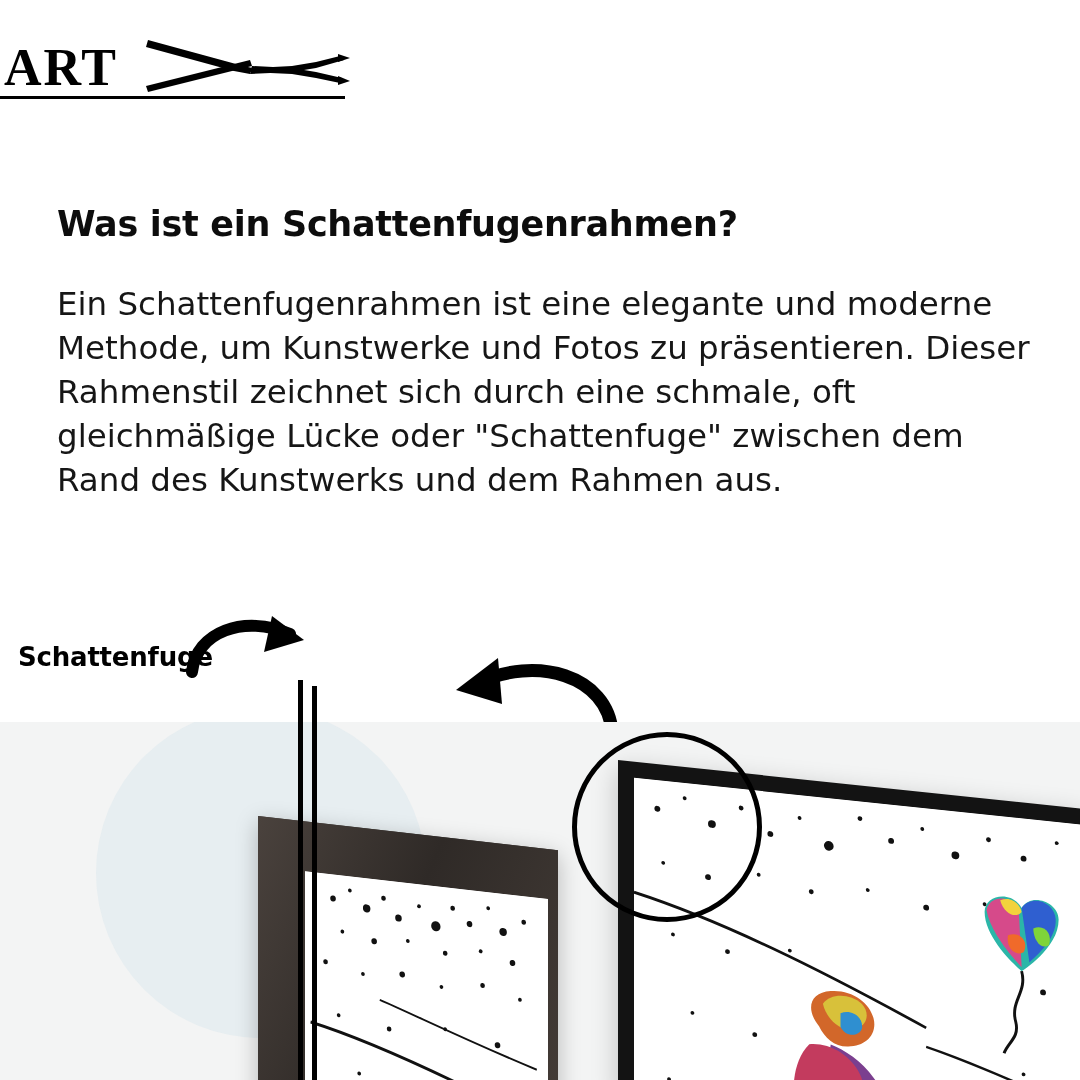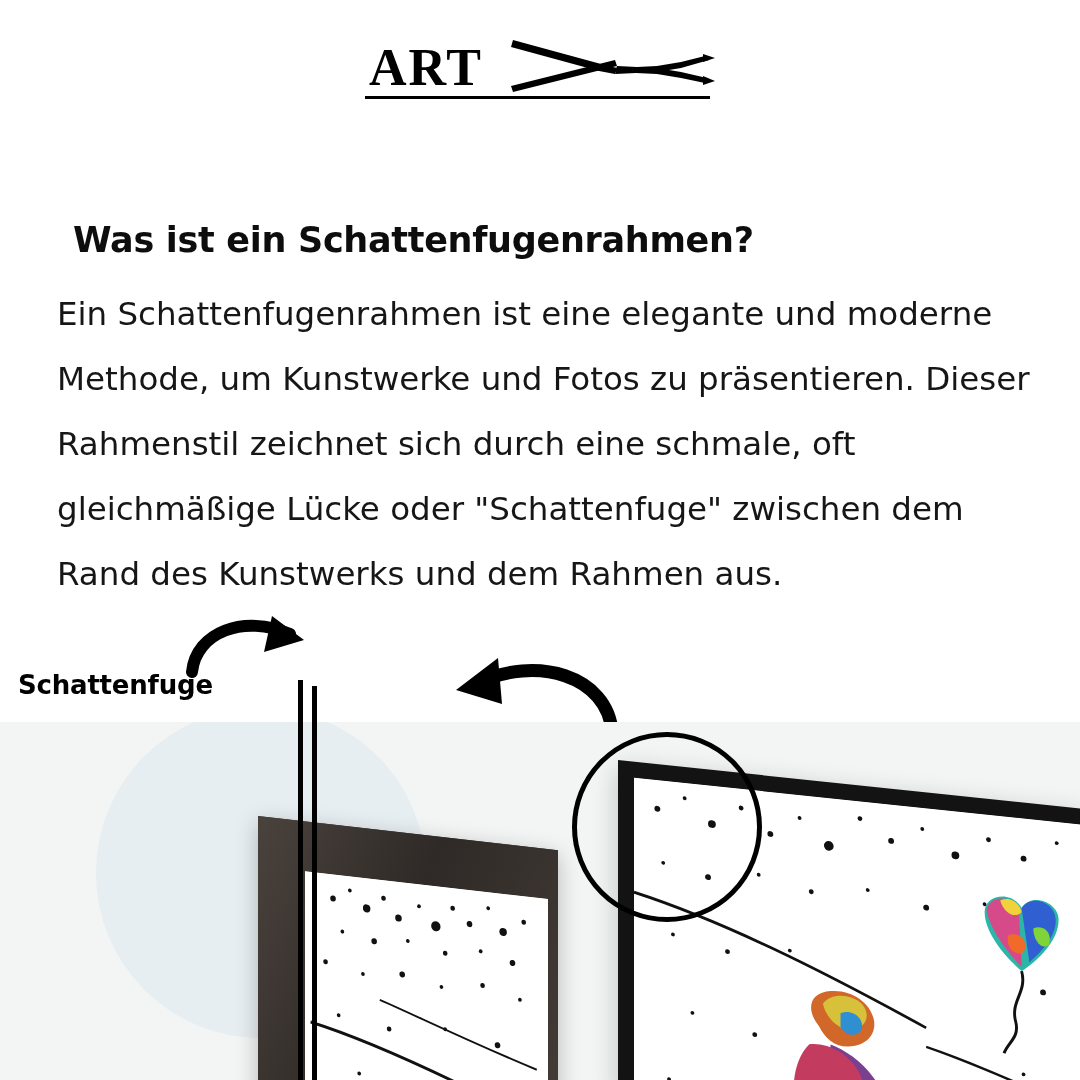--- a/index.html
+++ b/index.html
@@ -17,21 +17,21 @@
   }
 
   
   .logo-block {
     position: absolute;
     top: 34px;
     left: 0;
     width: 1080px;
     height: 120px;
     display: flex;
-    justify-content: center;
+    justify-content: flex-start;
   }
   .logo-inner {
     position: relative;
     width: 350px;
     height: 118px;
   }
   .logo-word-art {
     position: absolute;
     left: 4px;
     top: 8px;
@@ -73,31 +73,31 @@
   .headline {
     position: absolute;
     left: 57px;
     top: 204px;
     width: 960px;
     font-family: "DejaVu Sans", sans-serif;
     font-size: 35px;
     font-weight: 700;
     letter-spacing: -0.3px;
     color: #0d0d0d;
-    margin: 16px;
+    margin: 0;
   }
   .body-copy {
     position: absolute;
     left: 57px;
     top: 282px;
     width: 975px;
     font-family: "DejaVu Sans", sans-serif;
     font-size: 32.5px;
     font-weight: 400;
-    line-height: 65px;
+    line-height: 44px;
     color: #161616;
     margin: 0;
   }
 
   
   .photo {
     position: absolute;
     left: 0;
     top: 722px;
     width: 1080px;
@@ -183,21 +183,21 @@
     top: 732px;
     width: 180px;
     height: 180px;
     border: 5px solid #000;
     border-radius: 50%;
   }
 
   .callout-label {
     position: absolute;
     left: 18px;
-    top: 670px;
+    top: 642px;
     font-family: "DejaVu Sans", sans-serif;
     font-size: 26px;
     font-weight: 700;
     color: #000;
     letter-spacing: -0.2px;
   }
 
   .arrow-left-svg {
     position: absolute;
     left: 186px;

